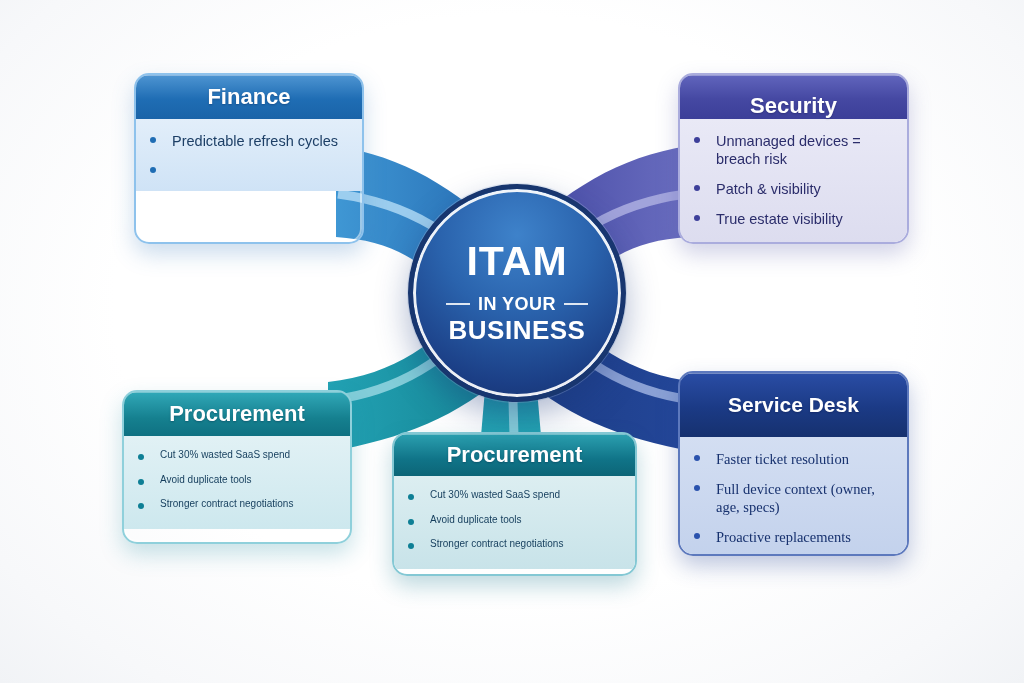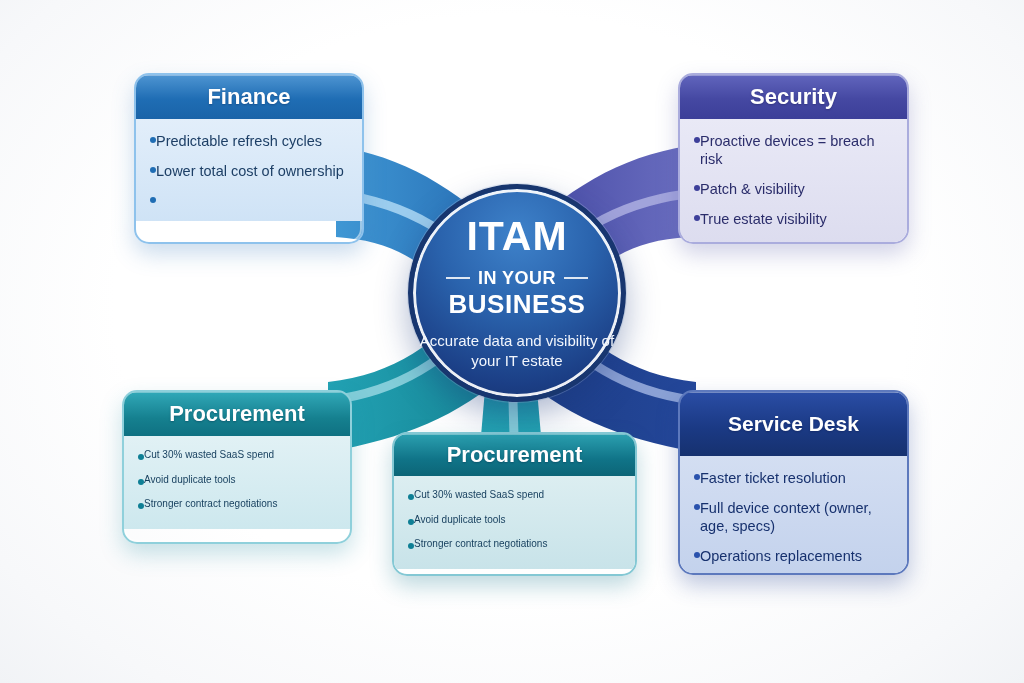--- a/index.html
+++ b/index.html
@@ -22,61 +22,61 @@
     border-radius:15px;overflow:hidden;
   }
   .box-header{
     display:flex;flex-direction:column;align-items:center;justify-content:center;
     color:#fff;font-weight:700;font-size:22px;
     text-shadow:0 1px 2px rgba(0,0,40,.25);
     box-shadow:inset 0 1px 0 rgba(255,255,255,.35);
   }
   .box-body{padding:13px 8px 6px 14px;}
   .box-body ul{list-style:none;margin:0;padding:0;}
-  .box-body li{display:flex;gap:0;margin-bottom:12px;font-size:14.5px;line-height:1.25;}
+  .box-body li{display:flex;gap:16px;margin-bottom:12px;font-size:14.5px;line-height:1.25;}
   .dot{flex:none;width:6px;height:6px;border-radius:50%;margin-top:5px;}
 
   .finance{left:134px;top:73px;width:226px;height:167px;
     border:2px solid #8ec2ec;
     box-shadow:0 10px 22px rgba(70,130,190,.28), inset 0 0 0 2px rgba(255,255,255,.5);}
   .finance .box-header{height:44px;background:linear-gradient(180deg,#4e95d2,#1f6db4 55%,#1a63a8);}
   .finance .box-body{background:linear-gradient(180deg,#e2eefa,#cfe3f6);}
   .finance .dot{background:#1f6db4}
   .finance .bullet-text{color:#1d3f66}
 
   .security{left:678px;top:73px;width:227px;height:167px;
     border:2px solid #aaacdd;
     box-shadow:0 10px 22px rgba(90,95,170,.28), inset 0 0 0 2px rgba(255,255,255,.5);}
-  .security .box-header{height:44px;background:linear-gradient(180deg,#6165bd,#4548a2 55%,#3c3f98);}
+  .security .box-header{height:44px;background:linear-gradient(180deg,#6165bd,#4548a2 55%,#3c3f98);justify-content:flex-end;}
   .security .box-body{background:linear-gradient(180deg,#e9e9f6,#dcdcef);padding-right:20px;}
   .security .dot{background:#3d3f9a}
   .security .bullet-text{color:#2b2d6b}
 
   .proc-left{left:122px;top:390px;width:226px;height:150px;
     border:2px solid #8fd0db;
     box-shadow:0 10px 22px rgba(30,140,160,.25), inset 0 0 0 2px rgba(255,255,255,.5);}
   .proc-left .box-header{height:44px;background:linear-gradient(180deg,#31a8b8,#15808f 60%,#0f7182);}
   .proc-left .box-body{background:linear-gradient(180deg,#e1f1f5,#cde8ee);}
 
   .proc-center{left:392px;top:432px;width:241px;height:140px;
     border:2px solid #84c8d4;
     box-shadow:0 10px 22px rgba(20,120,140,.28), inset 0 0 0 2px rgba(255,255,255,.5);}
   .proc-center .box-header{height:42px;background:linear-gradient(180deg,#2ba0b0,#107488 60%,#0c6577);}
   .proc-center .box-body{background:linear-gradient(180deg,#dceef1,#c8e3e9);}
 
   .proc-left .box-body li,.proc-center .box-body li{font-size:10px;}
   .proc-left .dot,.proc-center .dot{background:#0e7f95}
   .proc-left .bullet-text,.proc-center .bullet-text{color:#143d5c}
 
-  .service{left:678px;top:390px;width:227px;height:181px;
+  .service{left:678px;top:371px;width:227px;height:181px;
     border:2px solid #5d79bd;
     box-shadow:0 10px 22px rgba(40,70,150,.3), inset 0 0 0 2px rgba(255,255,255,.4);}
   .service .box-header{height:64px;font-size:21px;line-height:1.18;text-align:center;
     background:linear-gradient(180deg,#2a4da5,#1b3a85 55%,#16316f);}
-  .service .box-body{background:linear-gradient(180deg,#d3def2,#c2d1ec);padding-right:28px;}
+  .service .box-body{background:linear-gradient(180deg,#d3def2,#c2d1ec);padding-right:28px;font-family:Liberation Serif, serif;}
   .service .dot{background:#2a52ad}
   .service .bullet-text{color:#17316e}
 
   
   .circle{
     position:absolute;z-index:3;left:408px;top:184px;width:208px;height:208px;
     border-radius:50%;
     border:5px solid #18366f;
     background:radial-gradient(circle at 50% 22%, #3e82ca 0%, #2a63ad 40%, #1b3e85 78%, #142f66 100%);
     box-shadow:inset 0 0 0 3px rgba(255,255,255,.92),
@@ -144,38 +144,34 @@
       <span>Finance</span>
     </div>
     <div class="box-body">
       <ul>
         <li>
           <span class="dot"></span>
           <span class="bullet-text">Predictable refresh cycles</span>
         </li>
         <li>
           <span class="dot"></span>
-          <span class="bullet-text">Lower total cost of ownership</span>
-        </li>
-        <li>
-          <span class="dot"></span>
         </li>
       </ul>
     </div>
   </div>
 
   <div class="box security">
     <div class="box-header">
       <span>Security</span>
     </div>
     <div class="box-body">
       <ul>
         <li>
           <span class="dot"></span>
-          <span class="bullet-text">Proactive devices = breach risk</span>
+          <span class="bullet-text">Unmanaged devices = breach risk</span>
         </li>
         <li>
           <span class="dot"></span>
           <span class="bullet-text">Patch &amp; visibility</span>
         </li>
         <li>
           <span class="dot"></span>
           <span class="bullet-text">True estate visibility</span>
         </li>
       </ul>
@@ -235,32 +231,31 @@
         <li>
           <span class="dot"></span>
           <span class="bullet-text">Faster ticket resolution</span>
         </li>
         <li>
           <span class="dot"></span>
           <span class="bullet-text">Full device context (owner, age, specs)</span>
         </li>
         <li>
           <span class="dot"></span>
-          <span class="bullet-text">Operations replacements</span>
+          <span class="bullet-text">Proactive replacements</span>
         </li>
       </ul>
     </div>
   </div>
 
   <div class="circle">
     <div class="circle-inner">
       <div class="c-title">ITAM</div>
       <div class="c-sub1">
         <span class="dash"></span>
         <span>IN YOUR</span>
         <span class="dash"></span>
       </div>
       <div class="c-sub2">BUSINESS</div>
-      <div class="c-desc">Accurate data and visibility of your IT estate</div>
     </div>
   </div>
 
 </div>
 
 </body></html>

